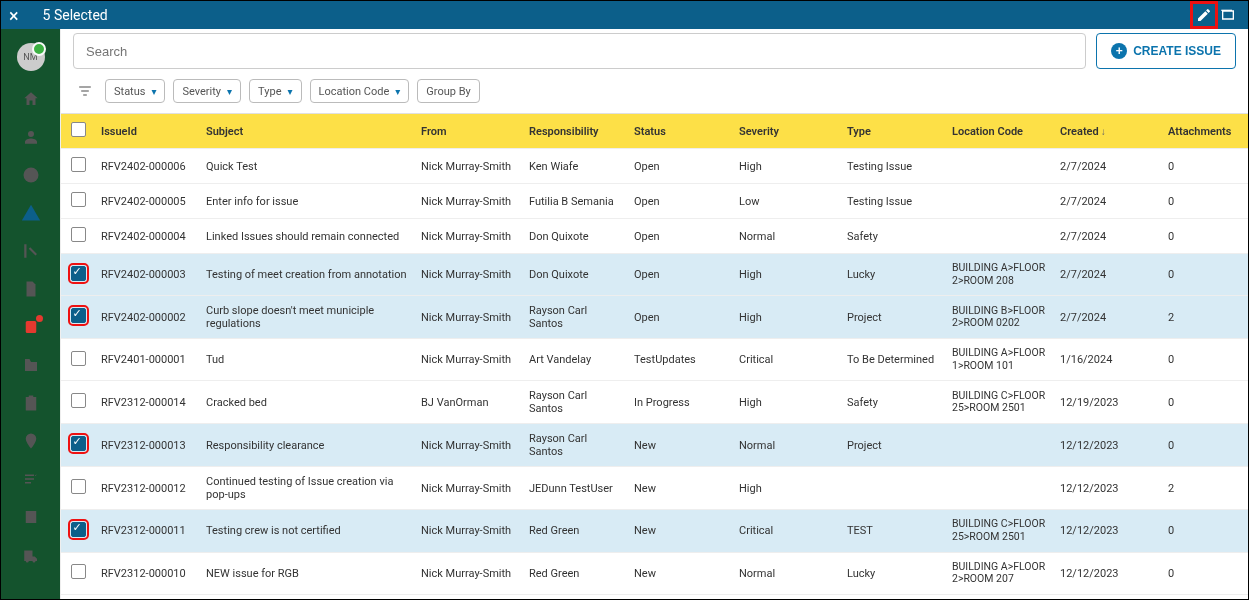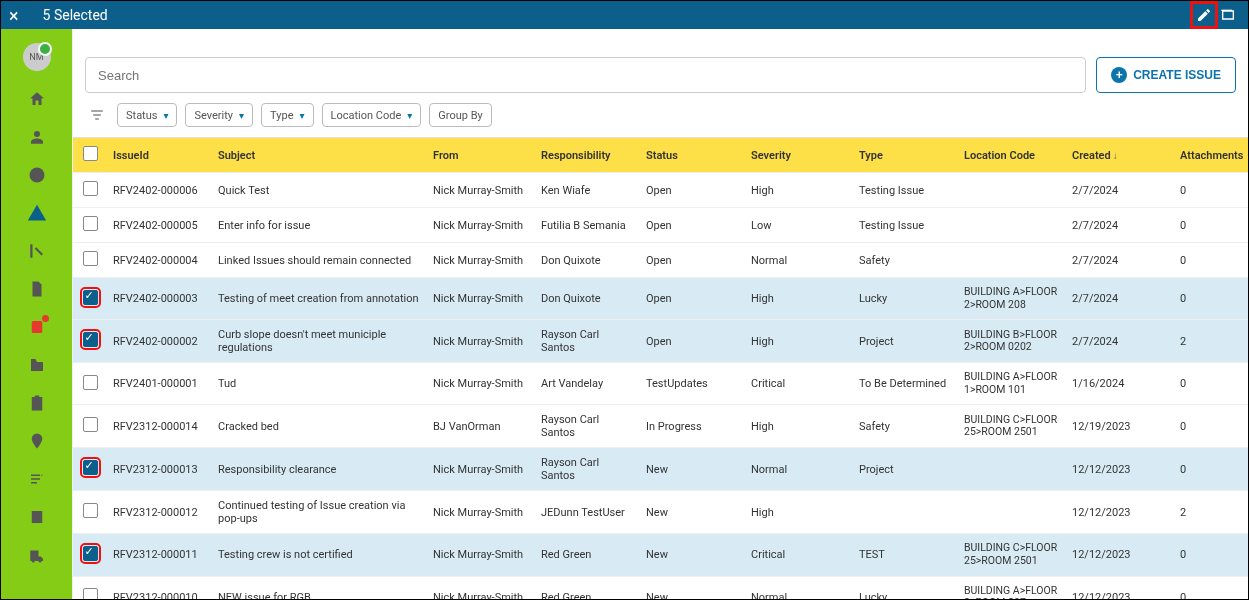--- a/index.html
+++ b/index.html
@@ -5,28 +5,28 @@
 * { box-sizing: border-box; margin: 0; padding: 0; }
 body { font-family: -apple-system, BlinkMacSystemFont, "Segoe UI", Roboto, Helvetica, Arial, sans-serif; font-size: 12px; color: #333; background: #fff; }
 .app { width: 1249px; height: 600px; display: flex; flex-direction: column; overflow: hidden; border: 1px solid #000; }
 .topbar { height: 28px; background: #0c5f8a; color: #fff; display: flex; align-items: center; padding: 0 8px; }
 .topbar .close-x { font-size: 18px; cursor: pointer; margin-right: 16px; }
 .topbar .title { font-size: 14px; margin-left: 8px; }
 .topbar .spacer { flex: 1; }
 .topbar .iconbtn { width: 24px; height: 24px; display: flex; align-items: center; justify-content: center; cursor: pointer; }
 .hl-red { outline: 3px solid #e11; outline-offset: -1px; }
 .body { flex: 1; display: flex; overflow: hidden; }
-.sidebar { width: 72px; background: #84cc16; border-right: 1px solid #eee; display: flex; flex-direction: column; align-items: center; padding-top: 14px; gap: 18px; }
+.sidebar { width: 60px; background: #14532d; border-right: 1px solid #eee; display: flex; flex-direction: column; align-items: center; padding-top: 14px; gap: 18px; }
 .side-icon { width: 20px; height: 20px; display: flex; align-items: center; justify-content: center; color: #555; cursor: pointer; position: relative; }
 .side-icon.active { color: #0c5f8a; }
 .side-icon.reddot::after { content: ""; position: absolute; right: -2px; top: -2px; width: 7px; height: 7px; background: #e5392f; border-radius: 50%; }
 .avatar { width: 28px; height: 28px; border-radius: 50%; background: #ccc; display: flex; align-items: center; justify-content: center; font-size: 9px; color: #555; position: relative; }
 .avatar::after { content: ""; position: absolute; right: -1px; top: -1px; width: 10px; height: 10px; background: #3cb043; border: 2px solid #f8f9fa; border-radius: 50%; }
 .main { flex: 1; display: flex; flex-direction: column; overflow: hidden; }
-.toolbar-row { display: flex; align-items: flex-start; padding: 28px 12px 10px 12px; gap: 10px; }
+.toolbar-row { display: flex; align-items: flex-start; padding: 4px 12px 10px 12px; gap: 10px; }
 .search-input { flex: 1; height: 36px; border: 1px solid #ccc; border-radius: 4px; padding: 0 12px; font-size: 13px; color: #777; }
 .create-btn { height: 36px; border: 1px solid #0c74ad; color: #0c74ad; background: #fff; border-radius: 4px; padding: 0 14px; font-size: 12px; font-weight: 600; display: flex; align-items: center; gap: 6px; cursor: pointer; }
 .create-btn .plus { width: 16px; height: 16px; border-radius: 50%; background: #0c74ad; color: #fff; display: flex; align-items: center; justify-content: center; font-size: 12px; font-weight: bold; }
 .filter-row { display: flex; align-items: center; padding: 0 12px 10px 12px; gap: 8px; }
 .filter-btn { width: 24px; display: flex; justify-content: center; color: #888; }
 .chip { height: 24px; border: 1px solid #bbb; border-radius: 4px; background: #fff; padding: 0 8px; font-size: 11px; color: #555; display: flex; align-items: center; gap: 6px; cursor: pointer; }
 .chip .caret { color: #0c74ad; font-size: 10px; }
 .table { flex: 1; overflow: auto; border-top: 1px solid #e0e0e0; }
 table { width: 100%; border-collapse: collapse; table-layout: fixed; }
 th, td { text-align: left; padding: 8px 6px; font-size: 11px; color: #333; border-bottom: 1px solid #eee; vertical-align: middle; }

